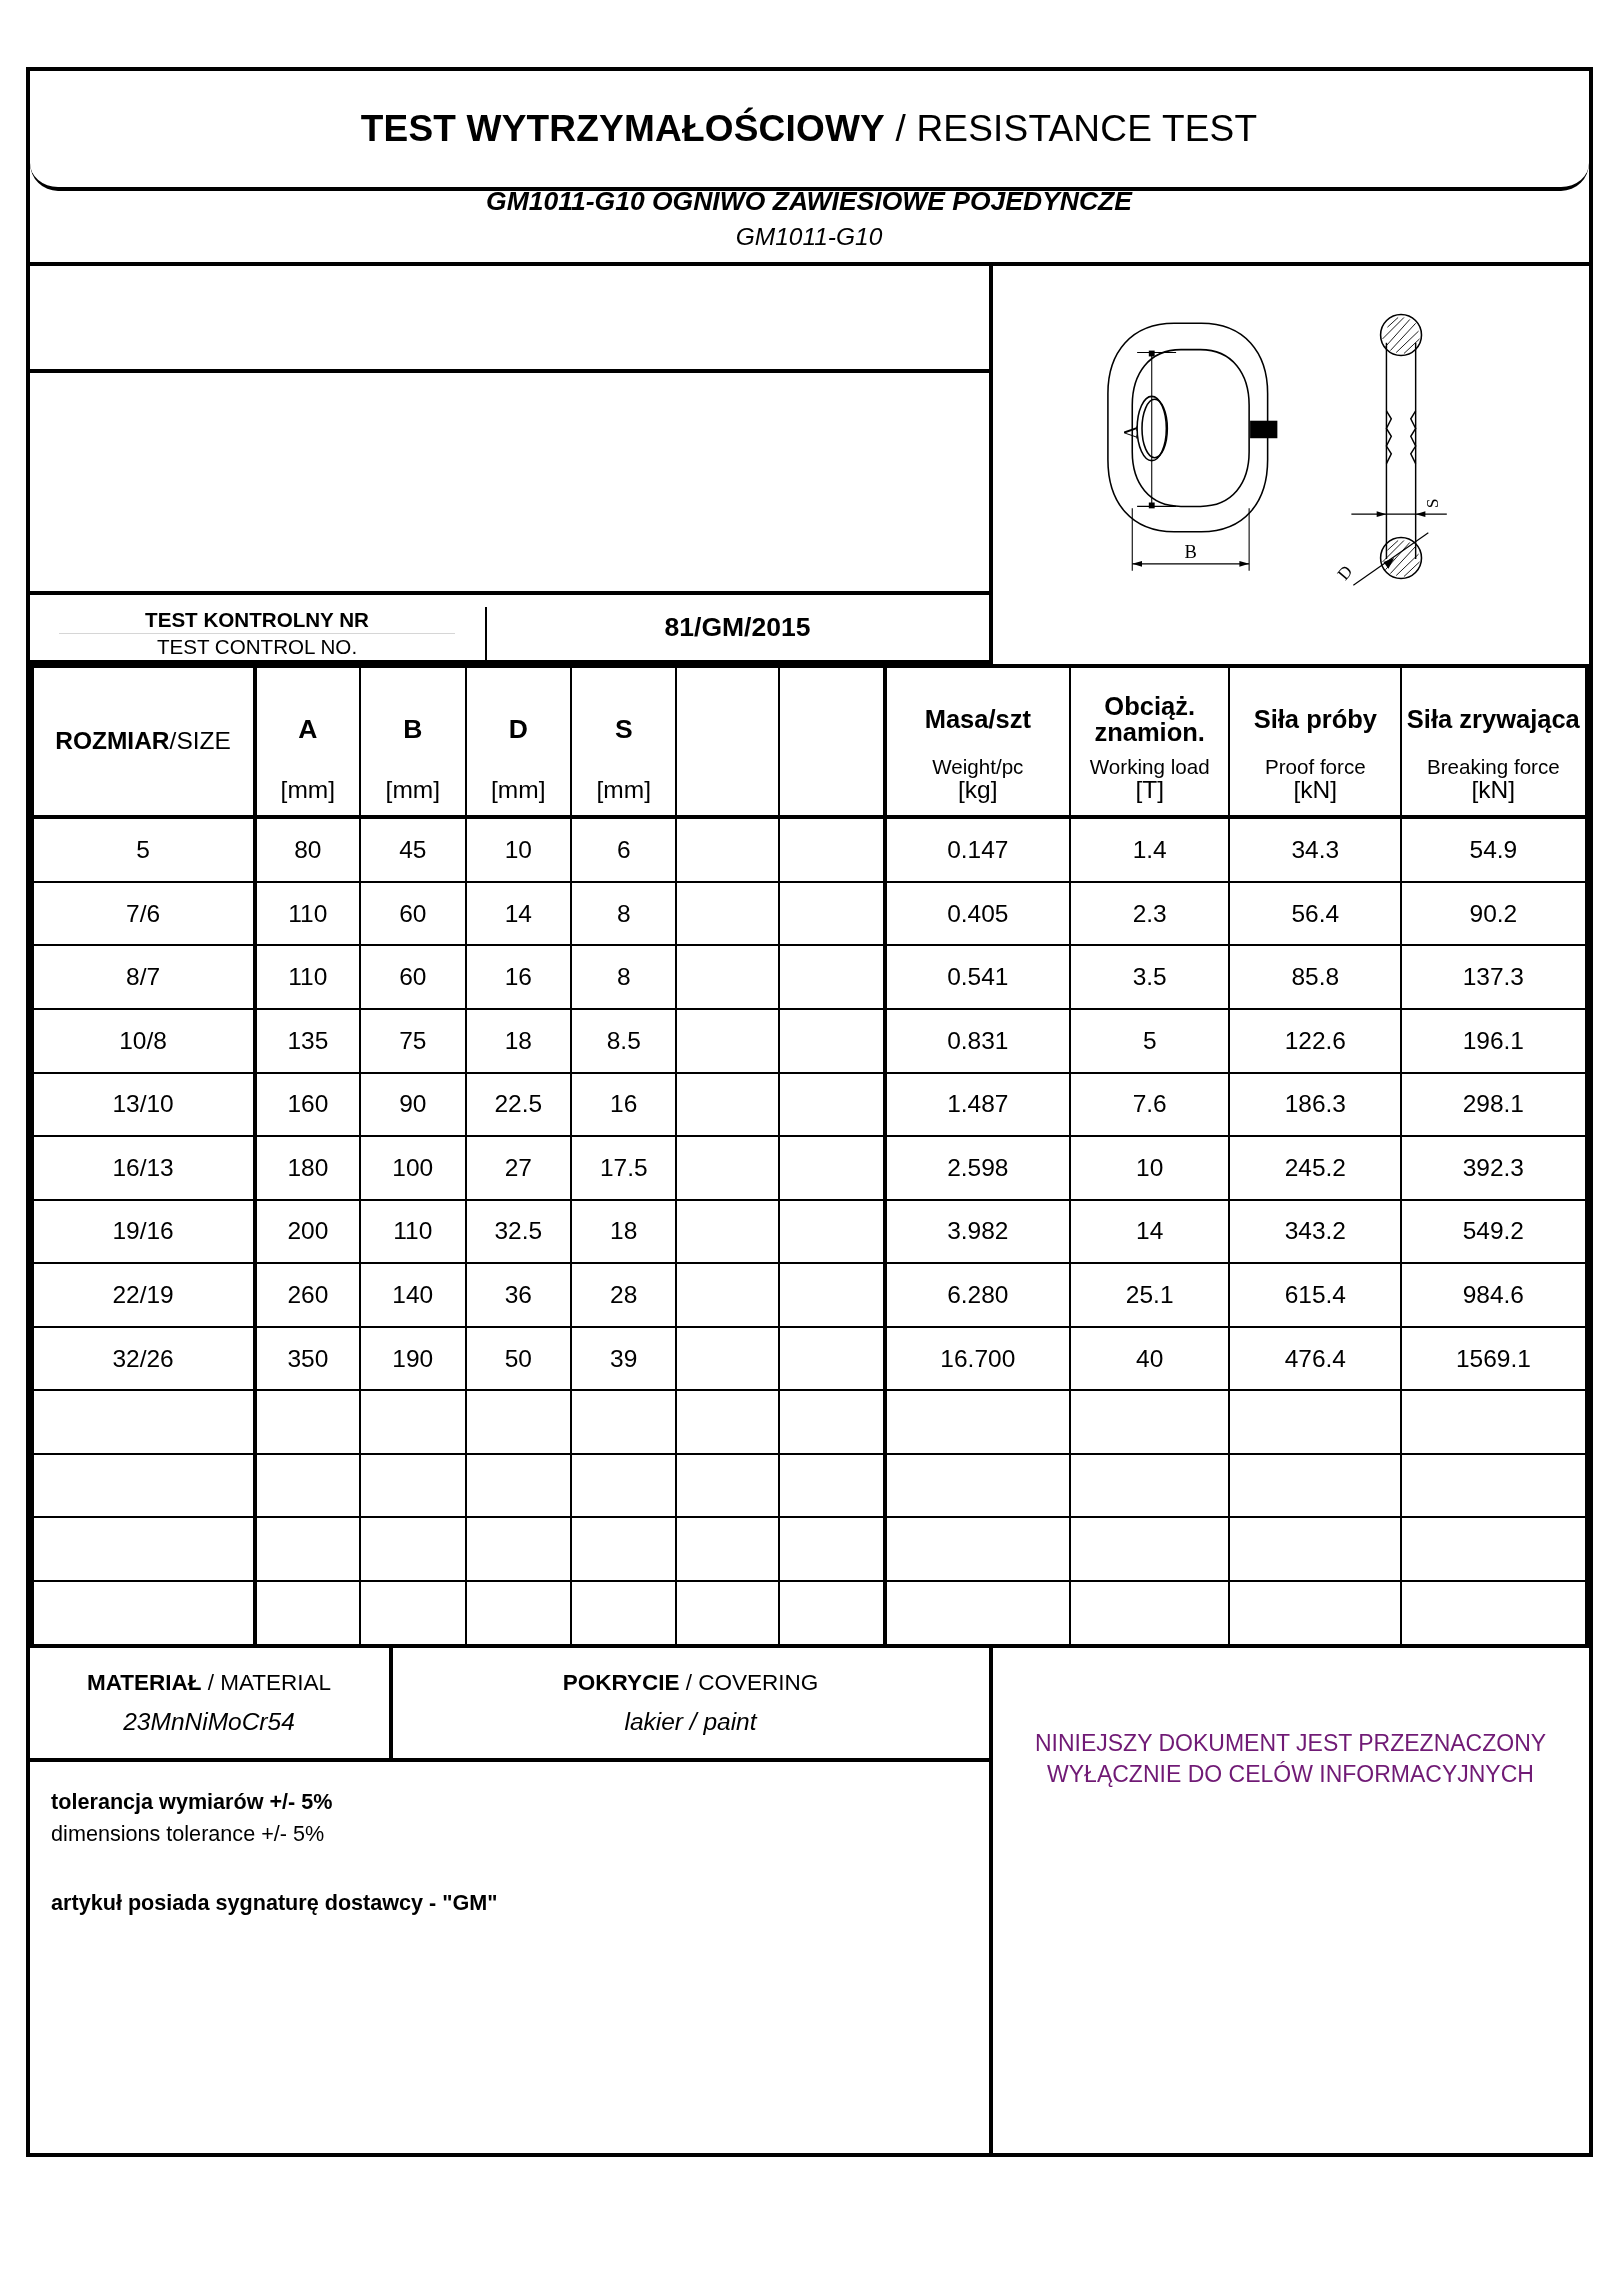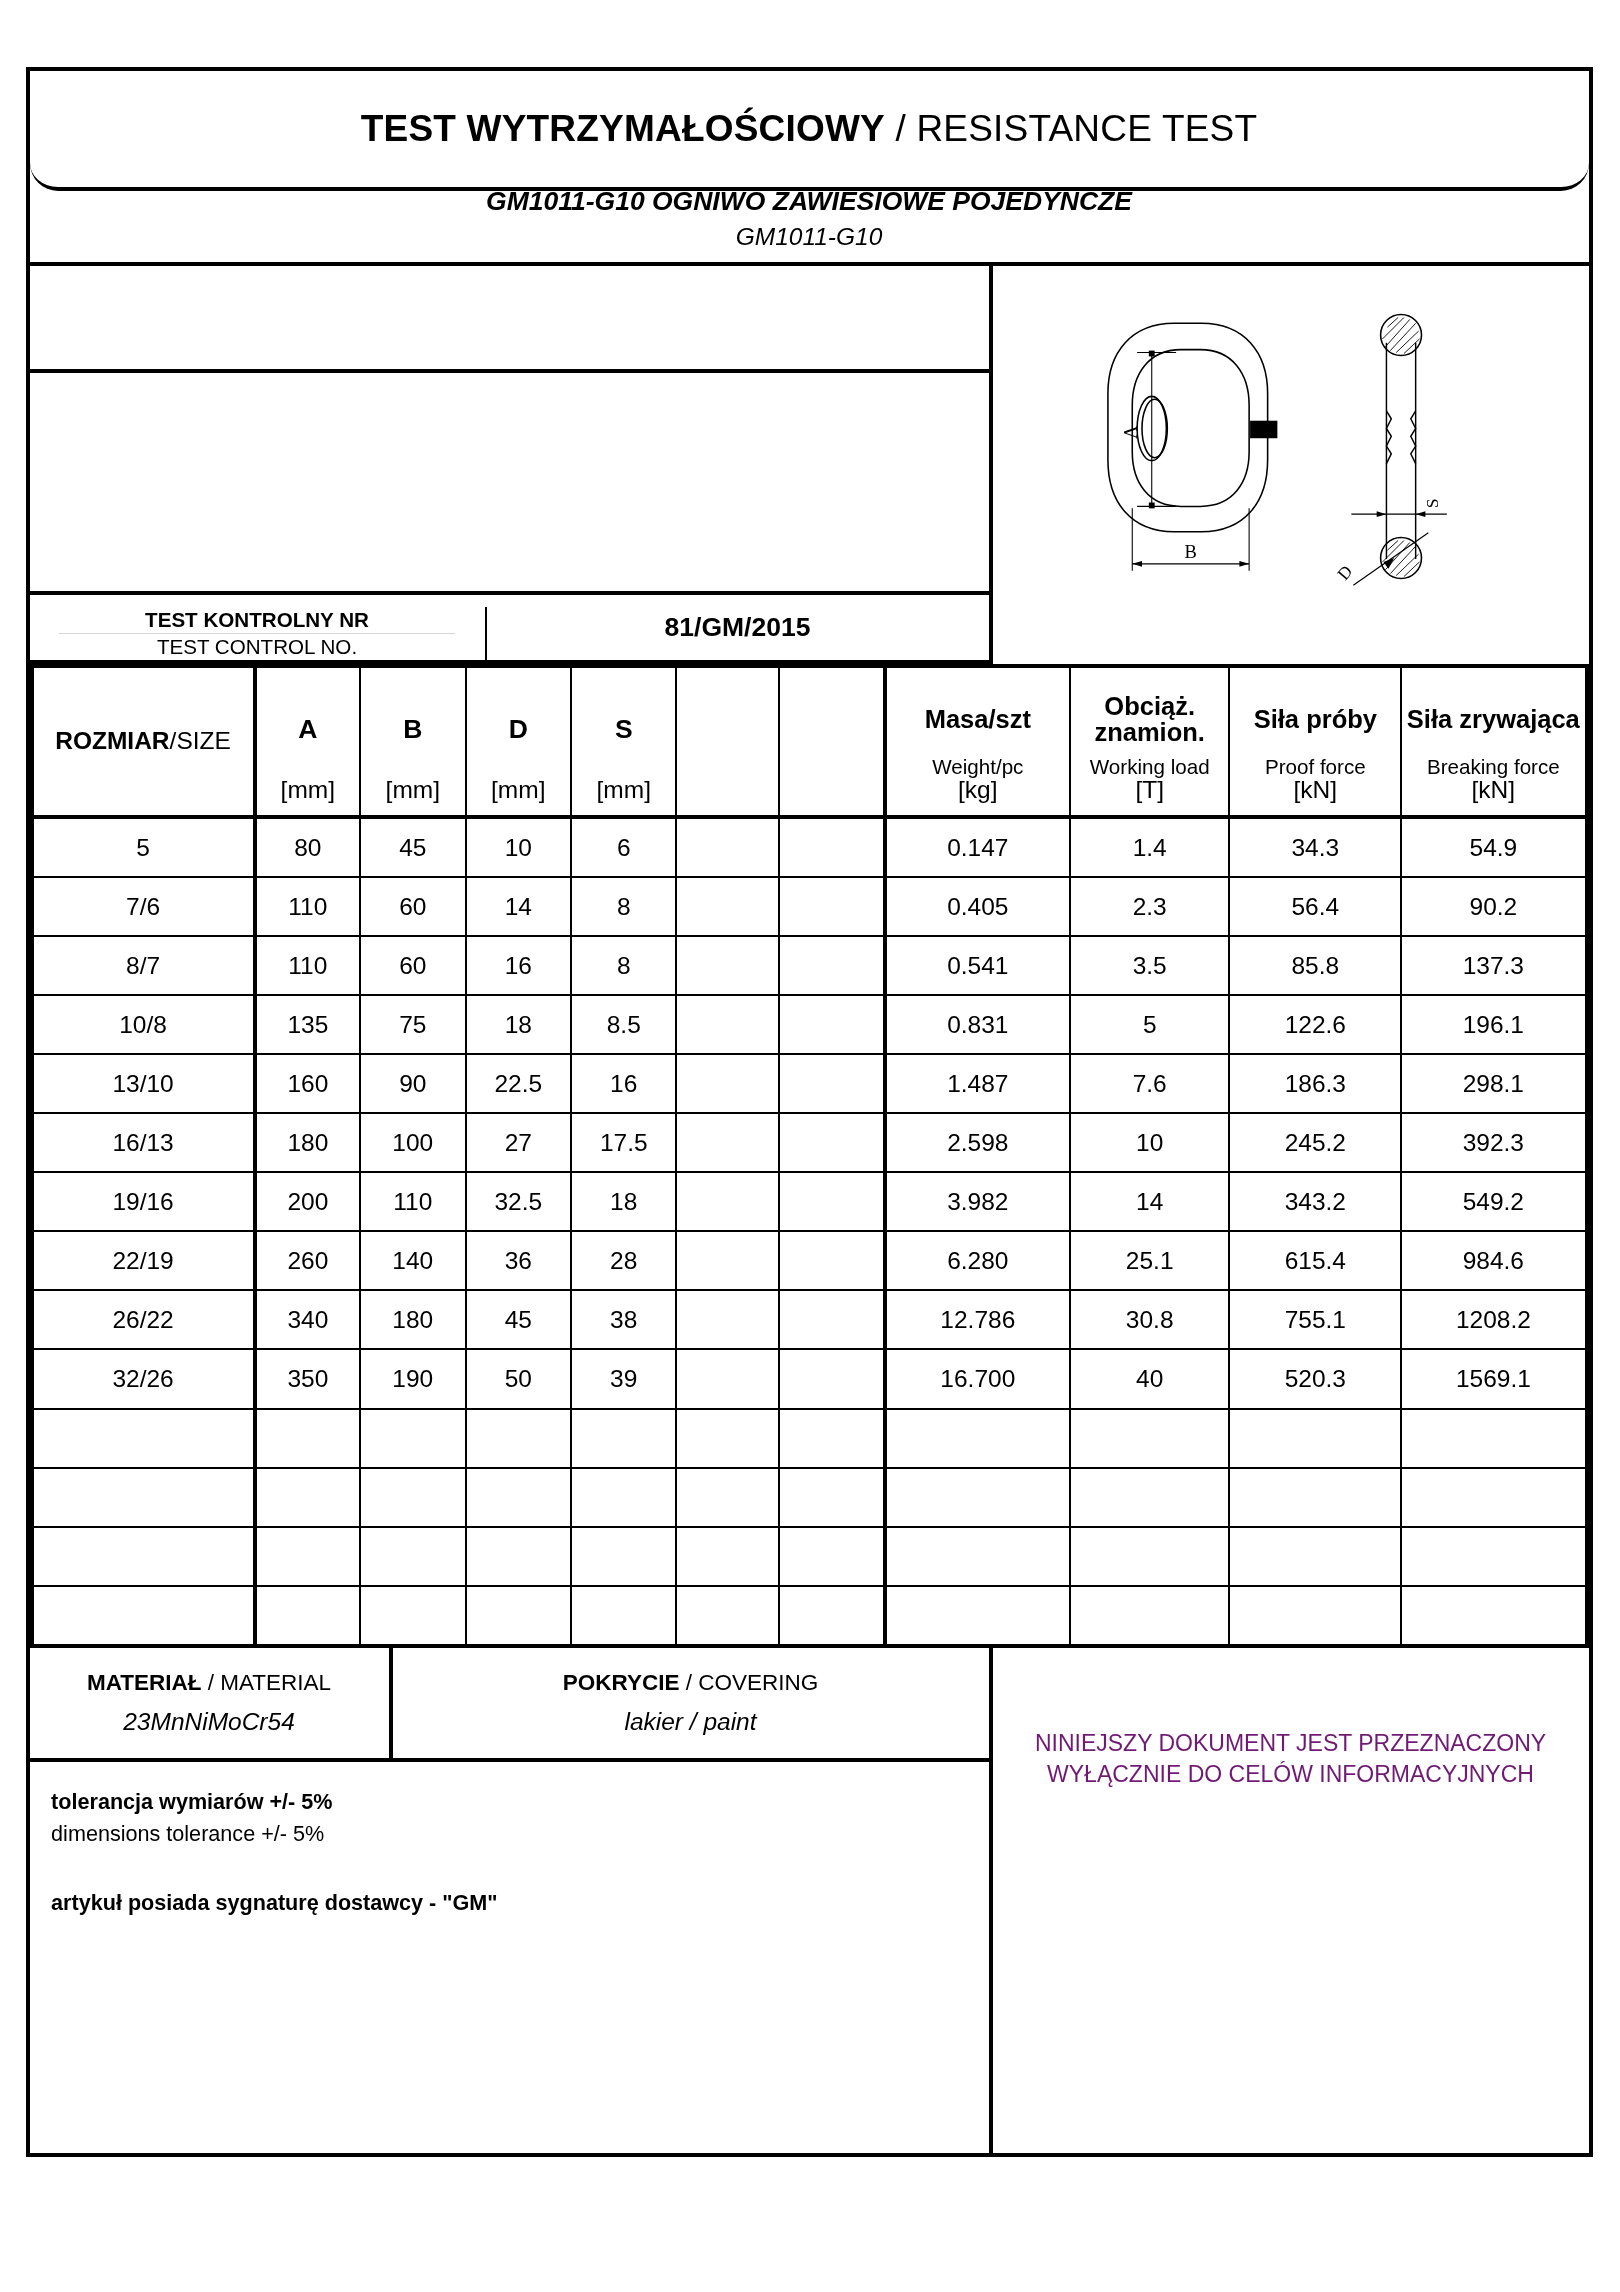--- a/index.html
+++ b/index.html
@@ -629,44 +629,31 @@
               <td>140</td>
               <td>36</td>
               <td>28</td>
               <td></td>
               <td></td>
               <td class="thick-l">6.280</td>
               <td>25.1</td>
               <td>615.4</td>
               <td>984.6</td>
             </tr>
-            <tr class="data-row">
-              <td class="size-cell">26/22</td>
-              <td class="thick-l">340</td>
-              <td>180</td>
-              <td>45</td>
-              <td>38</td>
-              <td></td>
-              <td></td>
-              <td class="thick-l">12.786</td>
-              <td>30.8</td>
-              <td>755.1</td>
-              <td>1208.2</td>
-            </tr>
             <tr class="data-row last-data-row">
               <td class="size-cell">32/26</td>
               <td class="thick-l">350</td>
               <td>190</td>
               <td>50</td>
               <td>39</td>
               <td></td>
               <td></td>
               <td class="thick-l">16.700</td>
               <td>40</td>
-              <td>520.3</td>
+              <td>476.4</td>
               <td>1569.1</td>
             </tr>
             <tr class="empty-row">
               <td>&nbsp;</td>
               <td class="thick-l">&nbsp;</td>
               <td>&nbsp;</td>
               <td>&nbsp;</td>
               <td>&nbsp;</td>
               <td>&nbsp;</td>
               <td>&nbsp;</td>

